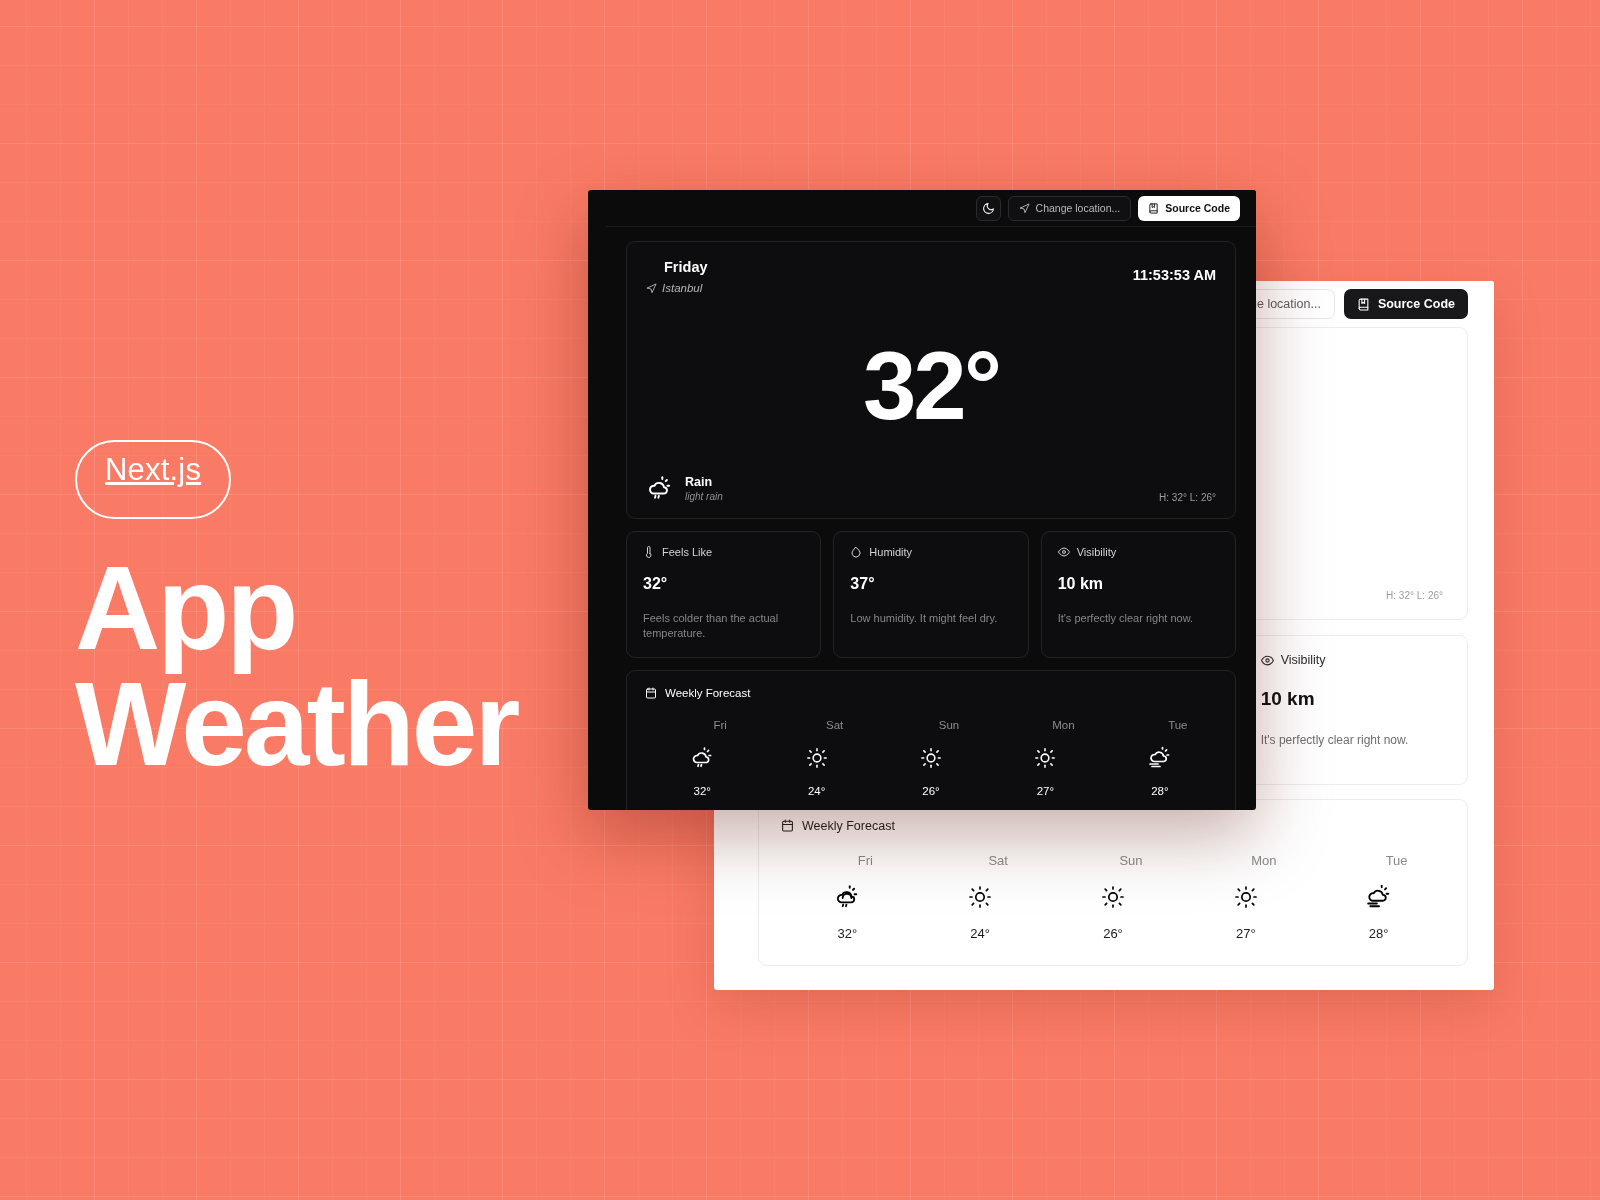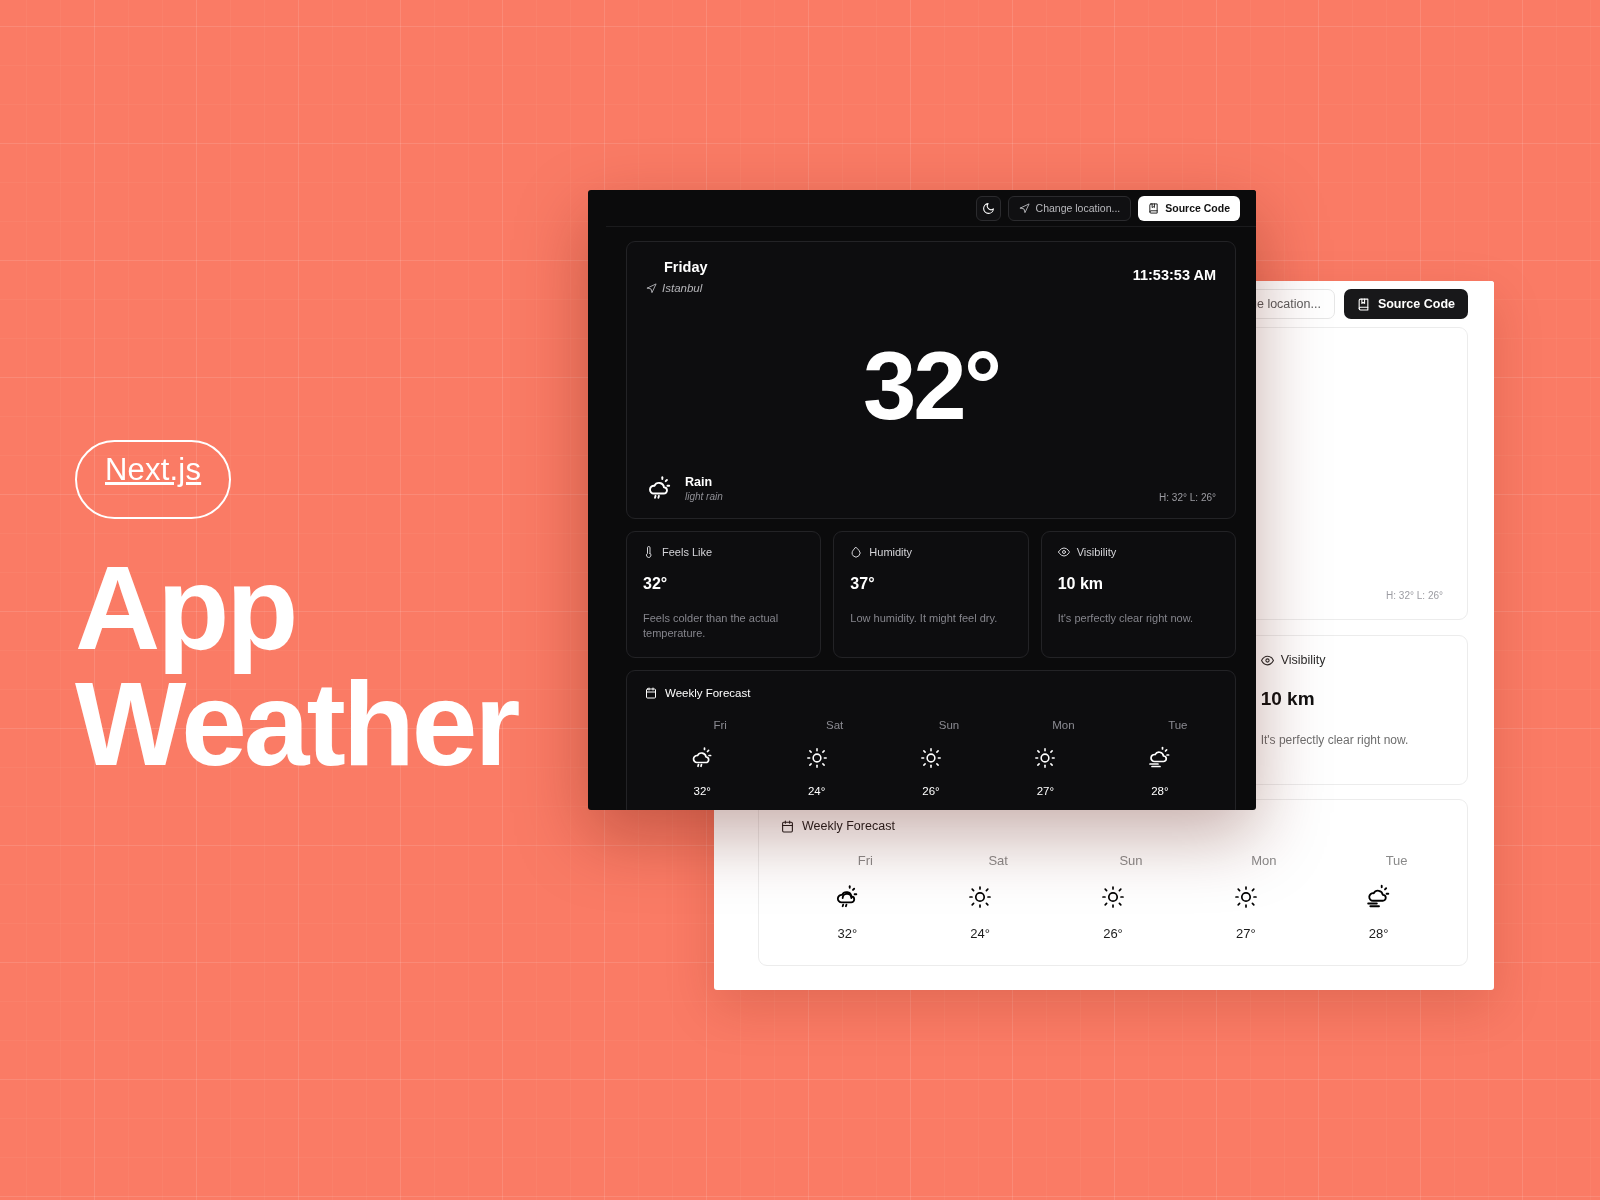--- a/index.html
+++ b/index.html
@@ -171,21 +171,21 @@
   #app-light .stat-head { color: #2a2a2a; }
   #app-light .stat-value { color: #111111; }
   #app-light .stat-desc { color: #6e6e6e; }
 
   #app-light .week {
     margin-top: 14px;
     padding: 19px 22px 24px;
   }
   .week-head {
     display: flex;
-    align-items: flex-end;
+    align-items: flex-start;
     gap: 8px;
     font-size: 12.5px;
   }
   .week-row {
     display: flex;
     margin-top: 20px;
   }
   .week-day {
     flex: 1;
     display: flex;

